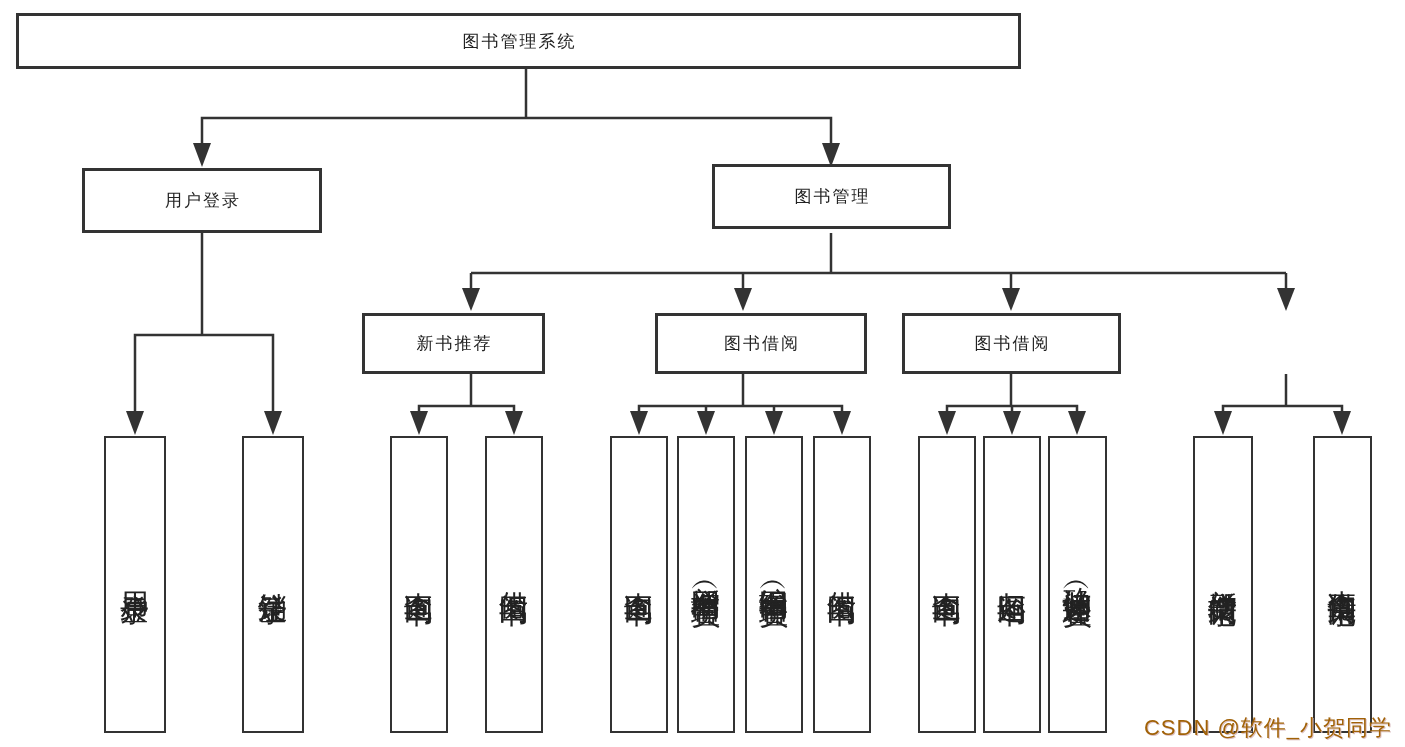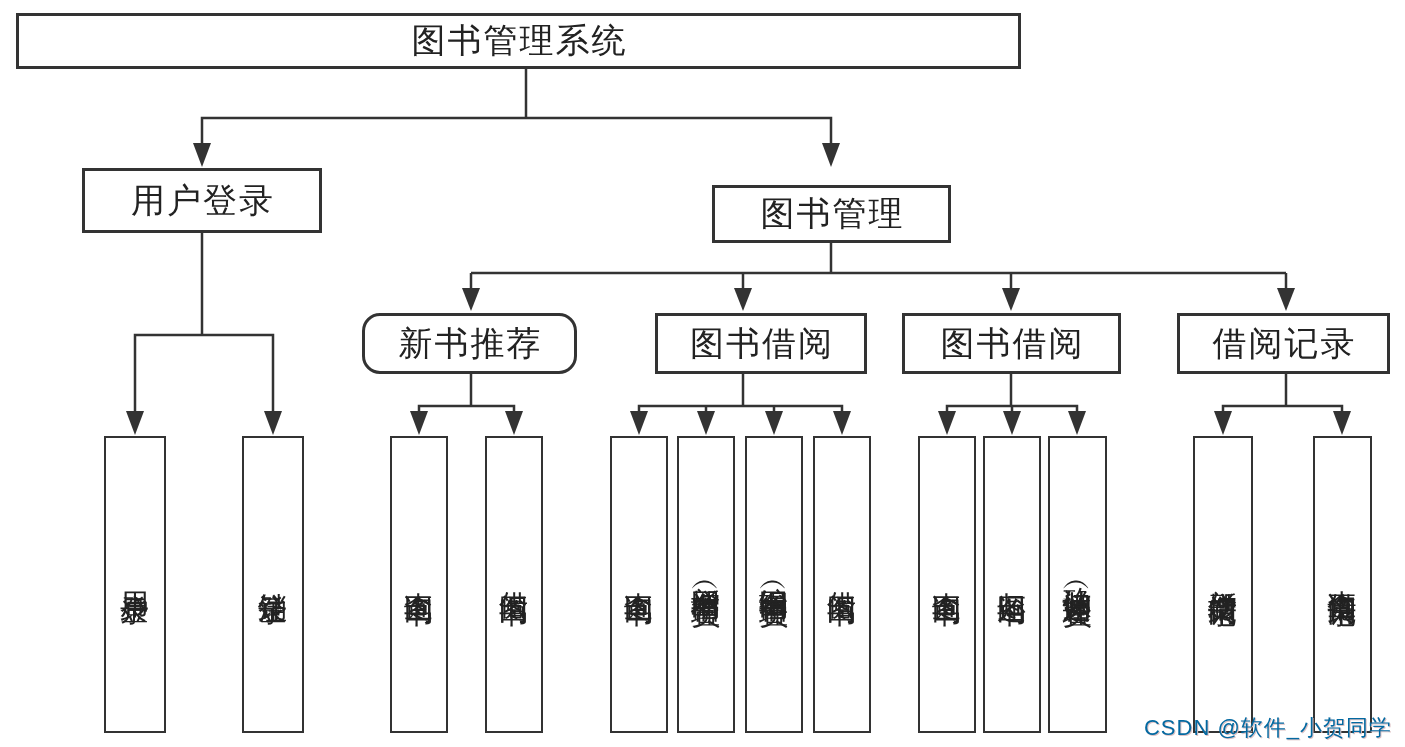--- a/index.html
+++ b/index.html
@@ -16,26 +16,26 @@
     position: absolute;
     box-sizing: border-box;
     background: #ffffff;
     border: 3px solid #333333;
     color: #222222;
     display: flex;
     align-items: center;
     justify-content: center;
     text-align: center;
   }
-  .hbox { font-size: 34px; letter-spacing: 2px; text-indent: 2px; text-align: right; }
+  .hbox { font-size: 17px; letter-spacing: 2px; text-indent: 2px; text-align: right; }
   .root  { left: 16px;   top: 13px;  width: 1005px; height: 56px; }
   .n-login { left: 82px;  top: 168px; width: 240px; height: 65px; }
-  .n-mgmt  { left: 712px; top: 185px; width: 239px; height: 58px; }
+  .n-mgmt  { left: 712px; top: 164px; width: 239px; height: 65px; }
   .lvl3 { top: 313px; height: 61px; }
-  .n-rec { left: 362px;  width: 215px; border-radius: 18px; }
+  .n-rec { left: 362px;  width: 183px; }
   .n-bor { left: 655px;  width: 212px; }
   .n-cur { left: 902px;  width: 219px; }
   .n-rcd { left: 1177px; width: 213px; }
   .vbox {
     top: 436px;
     height: 297px;
     border-width: 2px;
     writing-mode: vertical-rl;
     text-orientation: mixed;
     font-size: 29px;
@@ -53,21 +53,21 @@
   .lf4a { left: 918px;  width: 58px; }
   .lf4b { left: 983px;  width: 58px; }
   .lf4c { left: 1048px; width: 59px; }
   .lf5a { left: 1193px; width: 60px; }
   .lf5b { left: 1313px; width: 59px; }
   .watermark {
     position: absolute;
     right: 13px;
     bottom: 4px;
     font-size: 22px;
-    color: #0369a1;
+    color: #a16207;
     text-shadow: 1px 1px 0 #ddc2c4;
     letter-spacing: 1px;
     white-space: nowrap;
   }
 </style>
 </head>
 <body>
 
 <div id="canvas">
 
@@ -126,21 +126,20 @@
   </svg>
 
   <div class="box hbox root">图书管理系统</div>
 
   <div class="box hbox n-login">用户登录</div>
   <div class="box hbox n-mgmt">图书管理</div>
 
   <div class="box hbox lvl3 n-rec">新书推荐</div>
   <div class="box hbox lvl3 n-bor">图书借阅</div>
   <div class="box hbox lvl3 n-cur">图书借阅</div>
-  <div class="box hbox lvl3 n-rcd">借阅记录</div>
 
   <div class="box vbox lf1a">用户登录</div>
   <div class="box vbox lf1b">注销登录</div>
 
   <div class="box vbox lf2a">查询图书</div>
   <div class="box vbox lf2b">借阅图书</div>
 
   <div class="box vbox lf3a">查询图书</div>
   <div class="box vbox lf3b">新增图书（管理员）</div>
   <div class="box vbox lf3c">编辑图书（管理员）</div>

